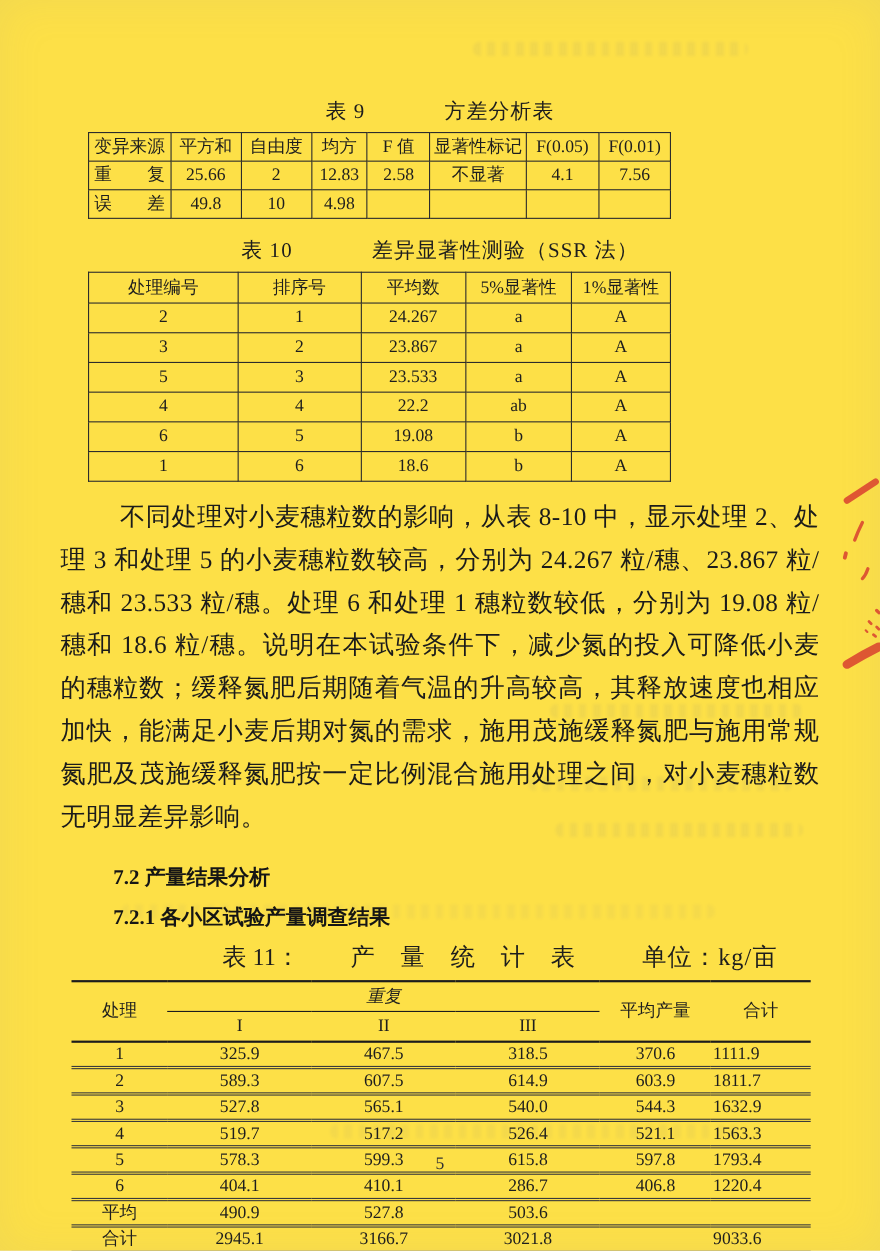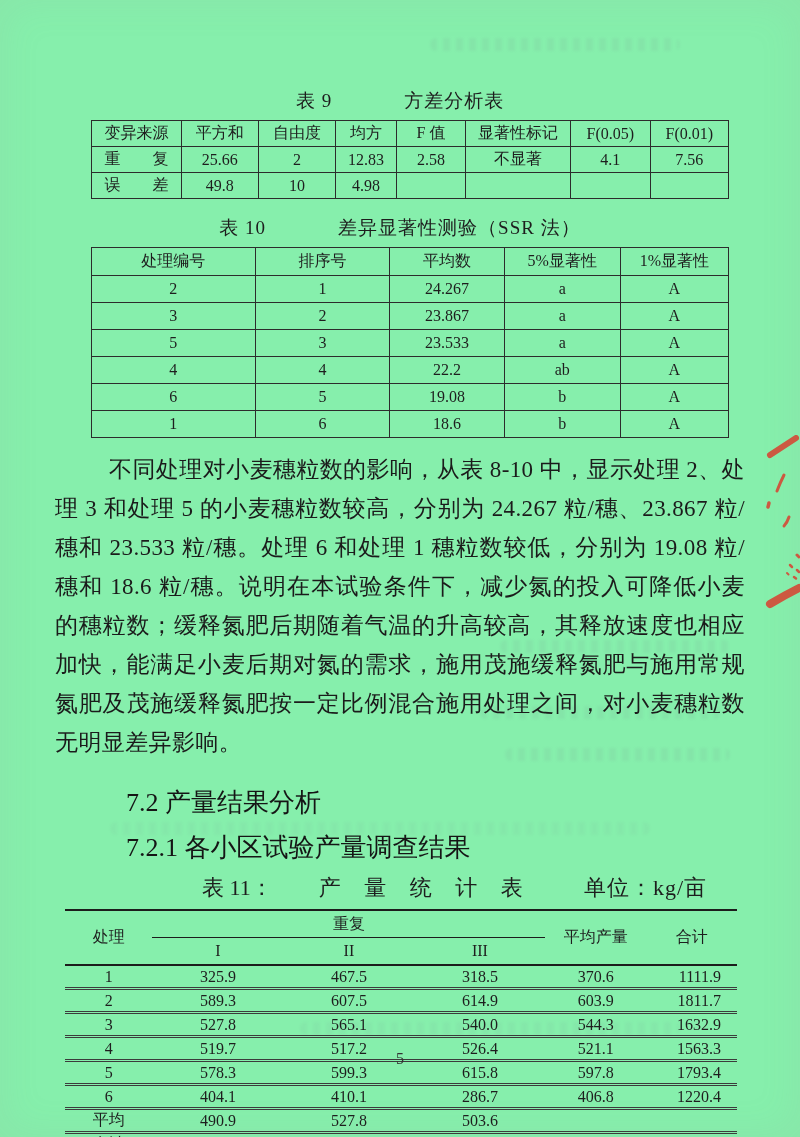--- a/index.html
+++ b/index.html
@@ -4,38 +4,38 @@
 <style>
   html,body{margin:0;padding:0;}
   body{
     width:800px;height:1137px;
     background:#e8e8e6;
     font-family:"Liberation Serif","DejaVu Serif",serif;
   }
   .page{
     position:relative;
     width:800px;height:1137px;
-    background:#86efac;
+    background:#fde047;
     color:#222;
     overflow:hidden;
     box-shadow:inset 0 0 40px rgba(160,160,150,.12);
   }
   .content{position:absolute;left:55px;right:55px;top:0;}
 
   
   .tbl-title{
     display:flex;justify-content:center;align-items:baseline;gap:72px;
     font-size:19px;letter-spacing:1px;color:#1d1d1d;
   }
   .t9-title{margin-top:88px;margin-bottom:6px;}
   .t10-title{margin-top:16px;margin-bottom:6px;}
 
   
   table{border-collapse:collapse;}
-  .grid-table{width:638px;margin-left:36px;table-layout:fixed;}
+  .grid-table{width:530px;margin-left:25px;table-layout:fixed;}
   .grid-table th,.grid-table td{
     border:1.6px solid #2c2c2c;
     font-weight:normal;font-size:16px;color:#1e1e1e;
     text-align:center;padding:0 2px;white-space:nowrap;overflow:hidden;
   }
   #table9 th,#table9 td{height:25px;}
   #table10 th{height:27px;}
   #table10 td{height:26px;}
   #table9 col.c0{width:14.1%}#table9 col.c1{width:12.1%}#table9 col.c2{width:12.1%}
   #table9 col.c3{width:9.6%}#table9 col.c4{width:10.8%}#table9 col.c5{width:16.5%}
@@ -43,21 +43,21 @@
   #table10 col.c0{width:25.7%}#table10 col.c1{width:21.1%}#table10 col.c2{width:18%}
   #table10 col.c3{width:18.2%}#table10 col.c4{width:17%}
 
   
   .para{
     margin-top:12px;
     font-size:23px;line-height:39px;
     text-align:justify;text-indent:54px;
     letter-spacing:.4px;color:#1b1b1b;
   }
-  .hd{font-weight:normal;font-size:26px;color:#151515;margin-left:71px;}
+  .hd{font-weight:bold;font-size:19px;color:#151515;margin-left:48px;}
   .hd-72{margin-top:12px;}
   .hd-721{margin-top:10px;}
 
   
   .t11-titleline{
     display:flex;align-items:baseline;
     margin-top:8px;margin-bottom:6px;
     font-size:22px;color:#1d1d1d;
   }
   .t11-label{margin-left:147px;}
@@ -68,24 +68,24 @@
   .stat-table{
     width:672px;margin-left:10px;table-layout:fixed;
     border-top:2.5px solid #1c1c1c;
   }
   .stat-table th,.stat-table td{
     font-weight:normal;font-size:16px;color:#1e1e1e;
     text-align:center;padding:0 2px;white-space:nowrap;
   }
   .stat-table thead th{height:26px;}
   .stat-table thead tr.sub th{border-bottom:2px solid #1c1c1c;}
-  .stat-table thead th.span-rep{border-bottom:1.8px solid #1c1c1c;}
+  .stat-table thead th.span-rep{border-bottom:1.8px solid #1c1c1c;font-style:italic;}
   .stat-table thead th.rspan{border-bottom:2px solid #1c1c1c;text-align:center;}
   .stat-table tbody td{height:21px;border-bottom:3px double #3b3b3b;}
-  .stat-table tbody td:last-child{text-align:right;padding-right:16px;}
+  .stat-table tbody td:last-child{text-align:left;padding-right:16px;}
   .stat-table col.s0{width:13%}.stat-table col.s1{width:19.5%}
   .stat-table col.s2{width:19.5%}.stat-table col.s3{width:19.5%}
   .stat-table col.s4{width:15%}.stat-table col.s5{width:13.5%}
 
   .page-num{
     position:absolute;left:0;right:0;top:1050px;
     text-align:center;font-size:16px;color:#333;
   }
 
   

